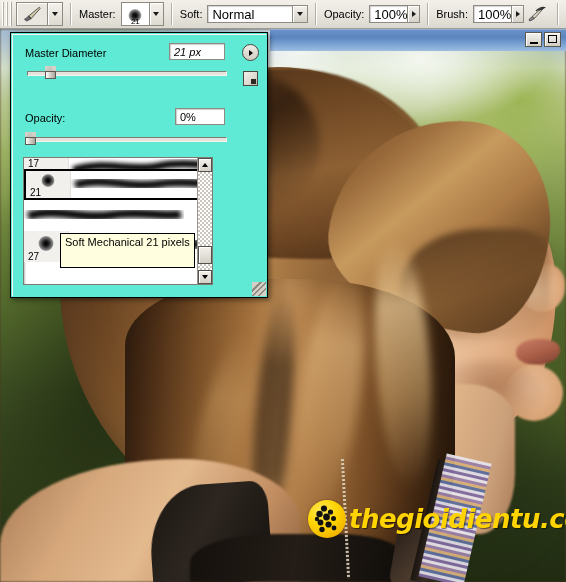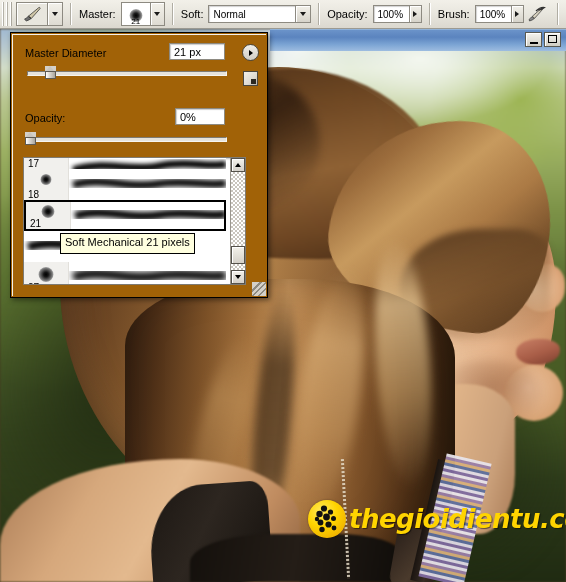--- a/index.html
+++ b/index.html
@@ -463,21 +463,21 @@
     color: #000;
     line-height: 9px;
   }
   .field {
     height: 18px;
     background: #fff;
     border: 1px solid #8d8a81;
     box-shadow: inset 1px 1px 1px rgba(0,0,0,0.18);
     display: flex; align-items: center;
     padding: 0 4px;
-    font-size: 10px;
+    font-size: 13px;
     box-sizing: border-box;
     color: #000;
   }
   .field.mode-field { width: 92px; border-right: none; }
   .mode-dd {
     width: 17px; height: 18px;
     background: linear-gradient(to bottom,#f3f1ea,#d6d3ca);
     border: 1px solid #8d8a81;
     display: flex; align-items: center; justify-content: center;
     box-shadow: inset 1px 1px 0 #fff;
@@ -498,21 +498,21 @@
     flex: none;
   }
 
   
   .brush-panel {
     position: absolute;
     left: 10px;
     top: 32px;
     width: 258px;
     height: 266px;
-    background: #a16207;
+    background: #5eead4;
     border: 1px solid #000;
     box-shadow: 2px 2px 5px rgba(0,0,0,0.45);
     box-sizing: border-box;
   }
   .panel-inner {
     position: absolute;
     left: 1px; top: 1px;
     width: 254px; height: 262px;
     border-top: 1px solid #f4f2ec;
     border-left: 1px solid #f4f2ec;
@@ -589,21 +589,21 @@
     right: 1px; bottom: 1px;
     width: 5px; height: 5px;
     background: #2b2821;
   }
 
   
   .brush-list-frame {
     position: absolute;
     left: 12px;
     top: 124px;
-    width: 223px;
+    width: 190px;
     height: 128px;
     background: #fff;
     border: 1px solid #7e7b73;
     box-shadow: inset 1px 1px 2px rgba(0,0,0,0.25);
     box-sizing: border-box;
     overflow: hidden;
   }
   .brush-list {
     position: absolute;
     left: 0; top: 0;
@@ -701,21 +701,21 @@
 
   
   .tooltip {
     position: absolute;
     left: 60px;
     top: 233px;
     background: #ffffdf;
     border: 1px solid #000;
     font-size: 11px;
     color: #000;
-    padding: 1px 4px 4px 4px;
+    padding: 1px 4px 18px 4px;
     line-height: 14px;
     white-space: nowrap;
     z-index: 30;
   }
 
   
   .resize-grip {
     position: absolute;
     right: 1px; bottom: 1px;
     width: 14px; height: 14px;
@@ -863,21 +863,21 @@
       </svg>
     </div>
 
     <div class="sep"></div>
   </div>
 
   <div class="brush-panel">
     <div class="panel-inner"></div>
 
     <div class="slider-label" style="left:14px; top:14px;">Master Diameter</div>
-    <div class="val-box" style="left:158px; top:10px; width:56px;">21 px</div>
+    <div class="val-box" style="left:158px; top:10px; width:56px;font-style:italic;">21 px</div>
     <div class="slider-track" style="left:16px; top:38px; width:200px;"></div>
     <div class="slider-thumb" style="left:34px; top:33px;">
       <div class="tip"></div>
       <div class="body"></div>
     </div>
 
     <div class="slider-label" style="left:14px; top:79px;">Opacity:</div>
     <div class="val-box" style="left:164px; top:75px; width:50px;">0%</div>
     <div class="slider-track" style="left:16px; top:104px; width:200px;"></div>
     <div class="slider-thumb" style="left:14px; top:99px;">
@@ -903,36 +903,20 @@
               <defs>
                   <filter id="b17" x="-20%" y="-60%" width="140%" height="220%">
                     <feGaussianBlur stdDeviation="2.2"></feGaussianBlur>
                   </filter>
                 </defs>
               <path d="M4 22 C35 12, 60 24, 90 18 C118 12, 140 20, 157 16" stroke="#000" stroke-width="7" fill="none" filter="url(#b17)"></path>
             </svg>
           </div>
         </div>
 
-        <div class="brush-row">
-          <div class="brush-thumb">
-            <div class="dot" style="width:11px;height:11px;"></div>
-            <div class="size-num">18</div>
-          </div>
-          <div class="brush-stroke">
-            <svg width="160" height="31" viewBox="0 0 160 31" preserveAspectRatio="none">
-              <defs>
-                  <filter id="b18" x="-20%" y="-60%" width="140%" height="220%">
-                    <feGaussianBlur stdDeviation="2.4"></feGaussianBlur>
-                  </filter>
-                </defs>
-              <path d="M4 16 C34 7, 58 20, 88 15 C116 10, 140 18, 157 14" stroke="#000" stroke-width="7.5" fill="none" filter="url(#b18)"></path>
-            </svg>
-          </div>
-        </div>
 
         <div class="brush-row selected">
           <div class="brush-thumb">
             <div class="dot" style="width:13px;height:13px;top:3px;"></div>
             <div class="size-num">21</div>
           </div>
           <div class="brush-stroke">
             <svg width="160" height="27" viewBox="0 0 160 27" preserveAspectRatio="none">
               <defs>
                   <filter id="b21" x="-20%" y="-60%" width="140%" height="220%">

